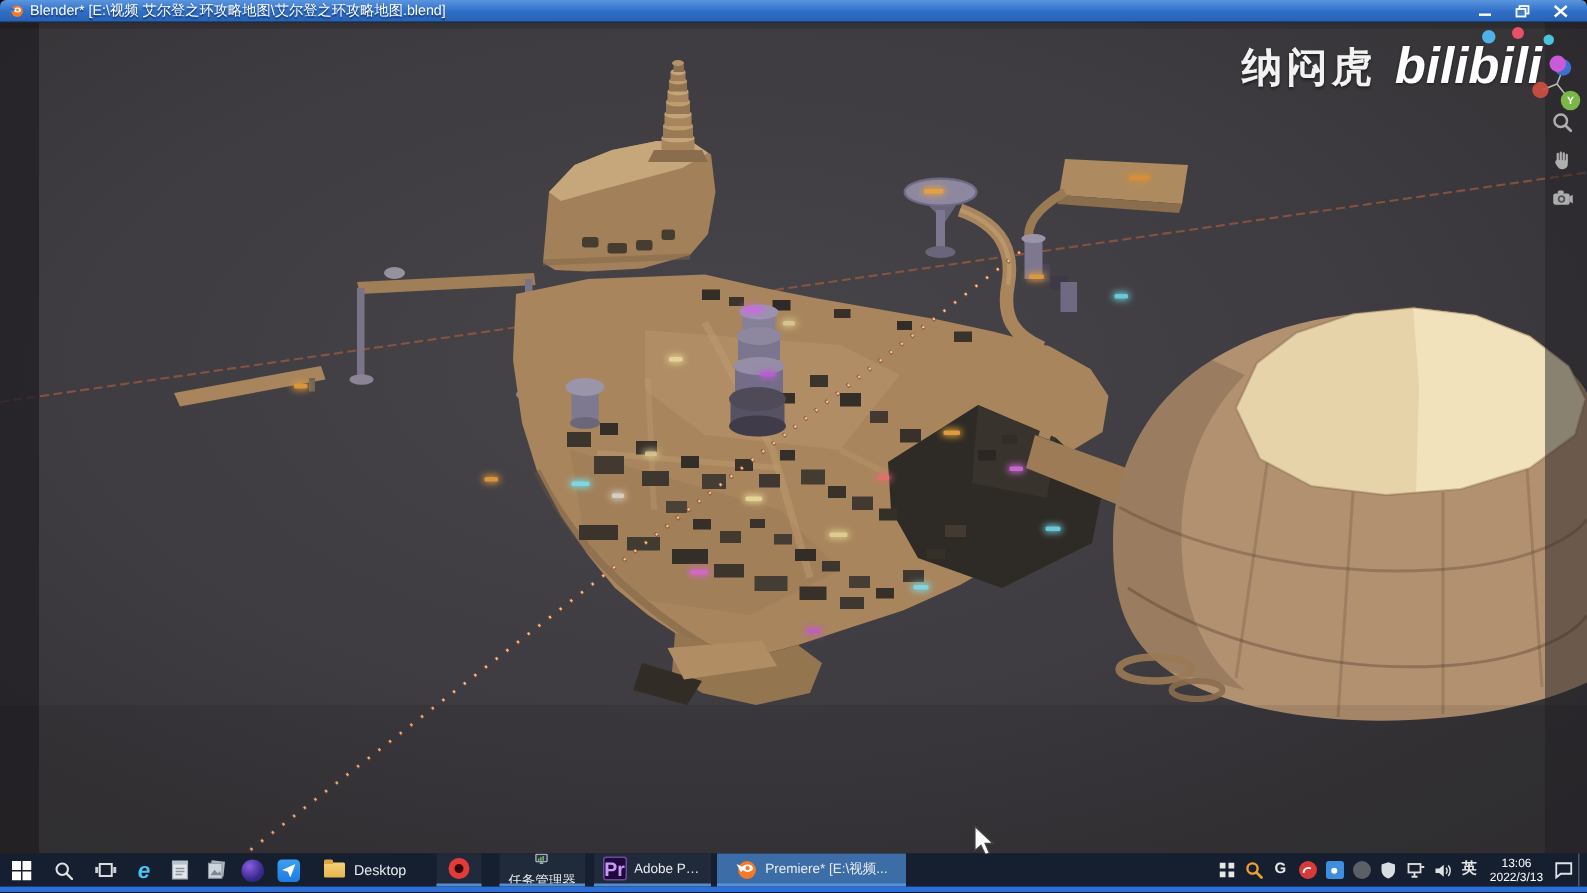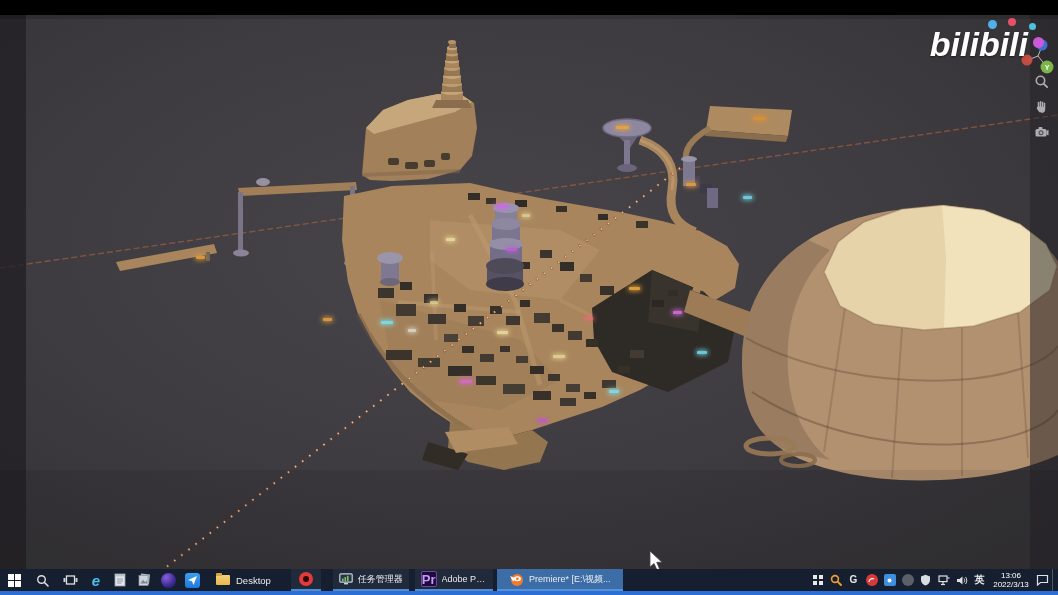--- a/index.html
+++ b/index.html
@@ -64,20 +64,41 @@
   .opera-ring{width:14px;height:14px;border-radius:50%;border:4px solid #e33a3a;background:#30060a;}
   .red-orb{width:12px;height:12px;border-radius:50%;background:#d83a3a;display:flex;align-items:center;justify-content:center;}
   .blue-sq{width:12px;height:12px;border-radius:2px;background:#3f8ede;display:flex;align-items:center;justify-content:center;}
   .dark-orb{width:12px;height:12px;border-radius:50%;background:#5a5f68;}
 </style>
 </head>
 <body>
 
 <div id="app">
 
+  <div class="titlebar">
+    <svg class="appicon" viewBox="0 0 12 12">
+      <circle cx="6.5" cy="6.5" r="4.6" fill="#f5792a"></circle>
+      <ellipse cx="6.8" cy="5.6" rx="2.8" ry="2" fill="#fff"></ellipse>
+      <circle cx="6.8" cy="5.6" r="1.1" fill="#f5792a"></circle>
+      <path d="M0.5,3.5 L5,5 L3,7 Z" fill="#2a6cd4"></path>
+    </svg>
+    <span class="title">Blender* [E:\视频 艾尔登之环攻略地图\艾尔登之环攻略地图.blend]</span>
+    <div class="win-ctrls">
+      <svg width="11" height="9" viewBox="0 0 11 9">
+        <rect x="1" y="6" width="8" height="1.6" fill="#fff"></rect>
+      </svg>
+      <svg width="11" height="9" viewBox="0 0 11 9">
+        <rect x="3" y="1" width="6" height="5" fill="none" stroke="#fff" stroke-width="1.2"></rect>
+        <rect x="1" y="3" width="6" height="5" fill="#3f7cc9" stroke="#fff" stroke-width="1.2"></rect>
+      </svg>
+      <svg width="11" height="9" viewBox="0 0 11 9">
+        <path d="M1.5,1 L9.5,8 M9.5,1 L1.5,8" stroke="#fff" stroke-width="1.6"></path>
+      </svg>
+    </div>
+  </div>
 
   <div class="viewport">
 
     <svg class="scene" width="1058" height="554" viewBox="0 15 1058 554">
       <defs>
         <radialGradient id="bg" cx="45%" cy="42%" r="75%">
           <stop offset="0%" stop-color="#47454a"></stop>
           <stop offset="55%" stop-color="#3e3c40"></stop>
           <stop offset="100%" stop-color="#333134"></stop>
         </radialGradient>
@@ -288,20 +309,21 @@
         <div class="map-marker" style="left: 408px; top: 314px; width: 8px; background: rgb(216, 212, 200); box-shadow: rgb(216, 212, 200) 0px 0px 5px 1px;"></div>
         <div class="map-marker" style="left: 196px; top: 241px; width: 9px; background: rgb(224, 154, 60); box-shadow: rgb(224, 154, 60) 0px 0px 5px 1px;"></div>
         <div class="map-marker" style="left: 538px; top: 404px; width: 9px; background: rgb(192, 94, 192); box-shadow: rgb(192, 94, 192) 0px 0px 5px 1px;"></div>
         <div class="map-marker" style="left: 430px; top: 286px; width: 8px; background: rgb(216, 200, 144); box-shadow: rgb(216, 200, 144) 0px 0px 5px 1px;"></div>
         <div class="map-marker" style="left: 585px; top: 302px; width: 8px; background: rgb(224, 112, 112); box-shadow: rgb(224, 112, 112) 0px 0px 5px 1px;"></div>
         <div class="map-marker" style="left: 446px; top: 223px; width: 9px; background: rgb(232, 216, 154); box-shadow: rgb(232, 216, 154) 0px 0px 5px 1px;"></div>
         <div class="map-marker" style="left: 522px; top: 199px; width: 8px; background: rgb(216, 200, 144); box-shadow: rgb(216, 200, 144) 0px 0px 5px 1px;"></div>
       </div>
 
     <div class="watermark">
+      <span class="wm-text">纳闷虎</span>
       <span class="wm-logo">
         <span>bilibili</span>
         <span class="wm-dot" style="width:9px;height:9px;background:#4fb1e8;left:52%;top:-5px;"></span>
         <span class="wm-dot" style="width:8px;height:8px;background:#e8506a;right:26px;top:-7px;"></span>
         <span class="wm-dot" style="width:11px;height:11px;background:#cb5ad8;right:-2px;top:12px;"></span>
         <span class="wm-dot" style="width:7px;height:7px;background:#49c4dc;right:6px;top:-2px;"></span>
       </span>
     </div>
 
     <svg class="gizmo" width="36" height="38" viewBox="0 0 36 38">
@@ -405,21 +427,21 @@
 
     <div class="desktop-bar">
       <div class="folder-ic"></div>
       <span class="lbl">Desktop</span>
     </div>
 
     <div class="tb-btn tb-app noline" style="margin-left:16px;padding:0 8px;">
       <div class="opera-ring"></div>
     </div>
 
-    <div class="tb-btn tb-app" style="margin-left:12px;">
+    <div class="tb-btn tb-app" style="margin-left:12px;flex-direction:column;">
       <svg width="14" height="12" viewBox="0 0 14 12">
         <rect x="0.8" y="0.8" width="12.4" height="8.4" rx="1" fill="#2a3442" stroke="#c8d0da" stroke-width="1.2"></rect>
         <rect x="3" y="5.5" width="1.6" height="2.6" fill="#7ac36a"></rect>
         <rect x="5.5" y="4" width="1.6" height="4.1" fill="#7ac36a"></rect>
         <rect x="8" y="2.8" width="1.6" height="5.3" fill="#7ac36a"></rect>
         <rect x="5" y="10" width="4" height="1.4" fill="#c8d0da"></rect>
       </svg>
       <span class="lbl">任务管理器</span>
     </div>
 

